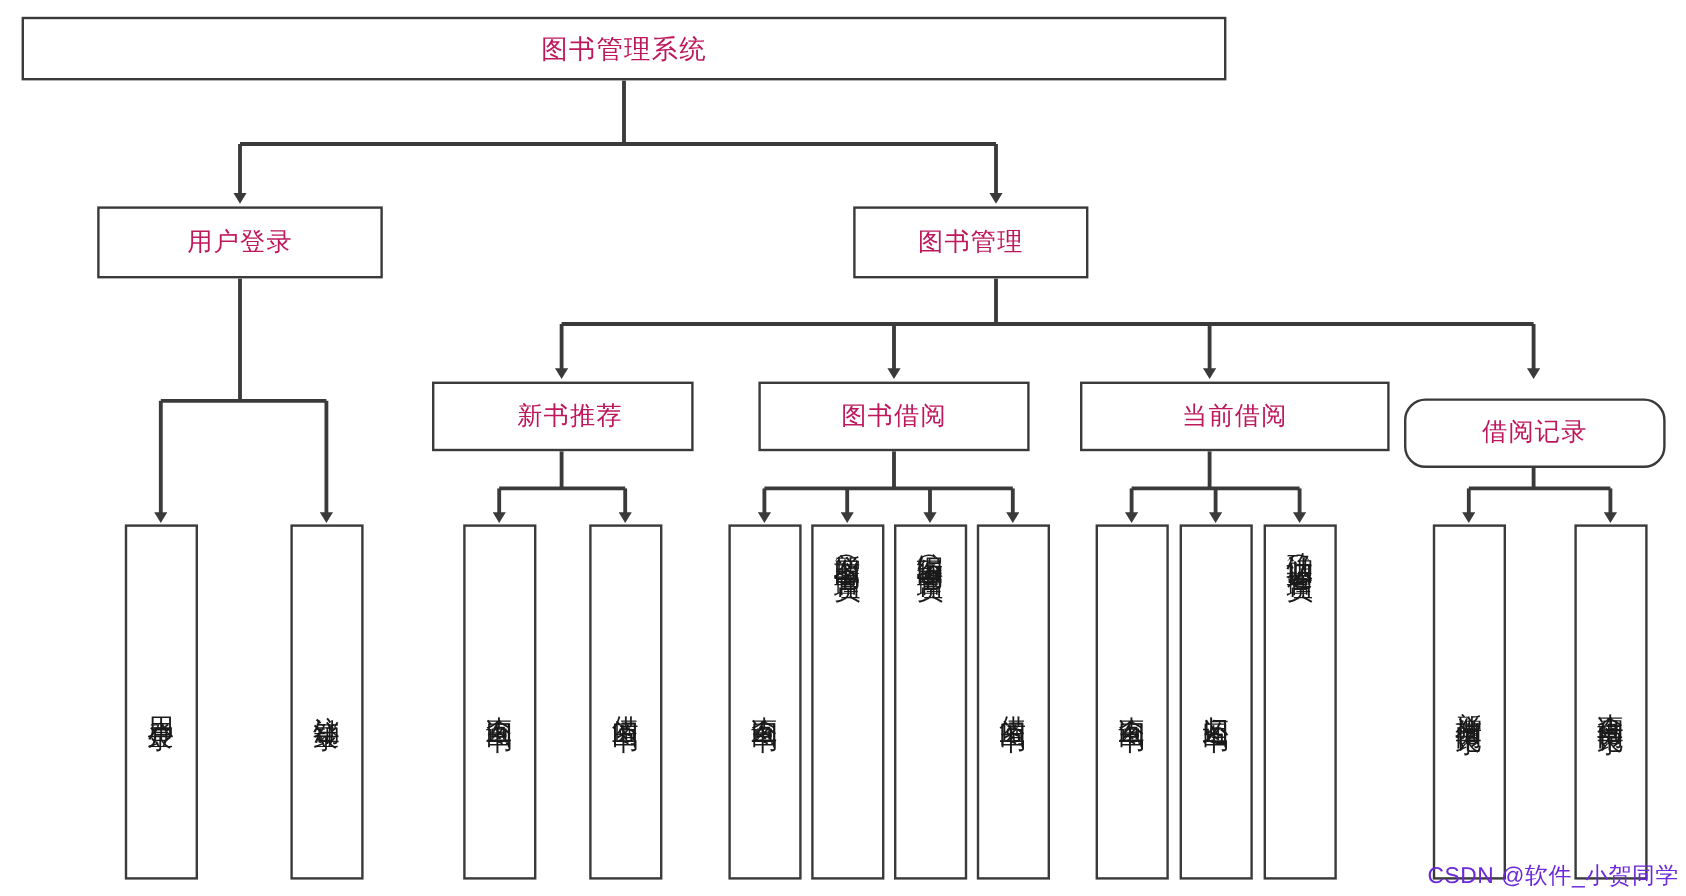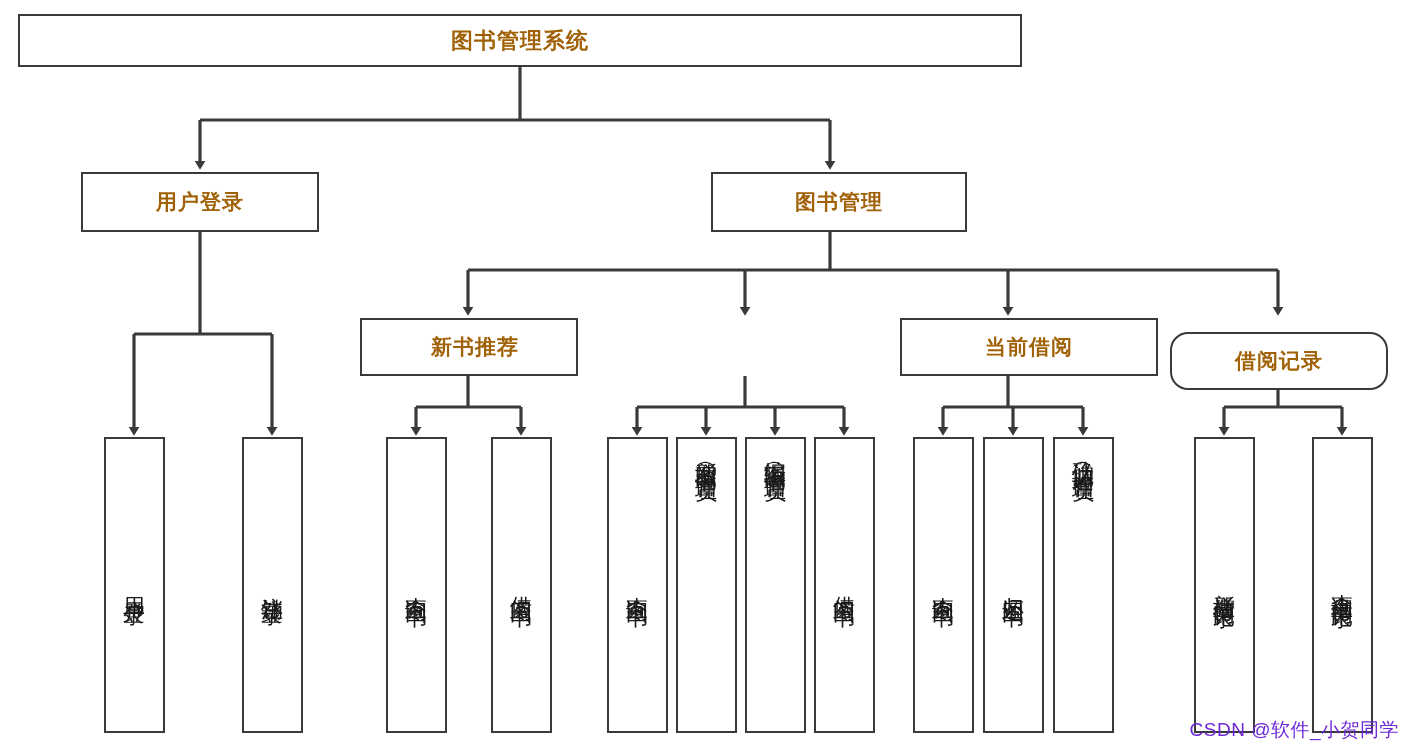--- a/index.html
+++ b/index.html
@@ -26,22 +26,21 @@
     pointer-events: none;
   }
   .node {
     position: absolute;
     box-sizing: border-box;
     border: 2px solid #3a3a3a;
     background: #ffffff;
     display: flex;
     align-items: center;
     justify-content: center;
-    color: #a16207;
-    font-weight: bold;
+    color: #be185d;
   }
   .node .label {
     font-size: 21px;
     line-height: 1.25;
     letter-spacing: 1px;
     white-space: nowrap;
   }
   .node.root .label { font-size: 22px; }
   .leaf {
     position: absolute;
@@ -132,27 +131,30 @@
     </g>
   </svg>
 
   <div class="node root" style="left:18px; top:14px; width:1004px; height:53px;">
     <span class="label">图书管理系统</span>
   </div>
 
   <div class="node" style="left:81px; top:172px; width:238px; height:60px;">
     <span class="label">用户登录</span>
   </div>
-  <div class="node" style="left:711px; top:172px; width:256px; height:60px;">
+  <div class="node" style="left:711px; top:172px; width:196px; height:60px;">
     <span class="label">图书管理</span>
   </div>
 
   <div class="node" style="left:360px; top:318px; width:218px; height:58px;padding-left:12px;">
     <span class="label">新书推荐</span>
   </div>
+  <div class="node" style="left:632px; top:318px; width:226px; height:58px;">
+    <span class="label">图书借阅</span>
+  </div>
   <div class="node" style="left:900px; top:318px; width:258px; height:58px;">
     <span class="label">当前借阅</span>
   </div>
   <div class="node" style="left:1170px; top:332px; width:218px; height:58px;border-radius:18px;">
     <span class="label">借阅记录</span>
   </div>
 
   <div class="leaf" style="left:104px; top:437px; width:61px; height:296px;">
     <span class="vlabel">用户登录</span>
   </div>

